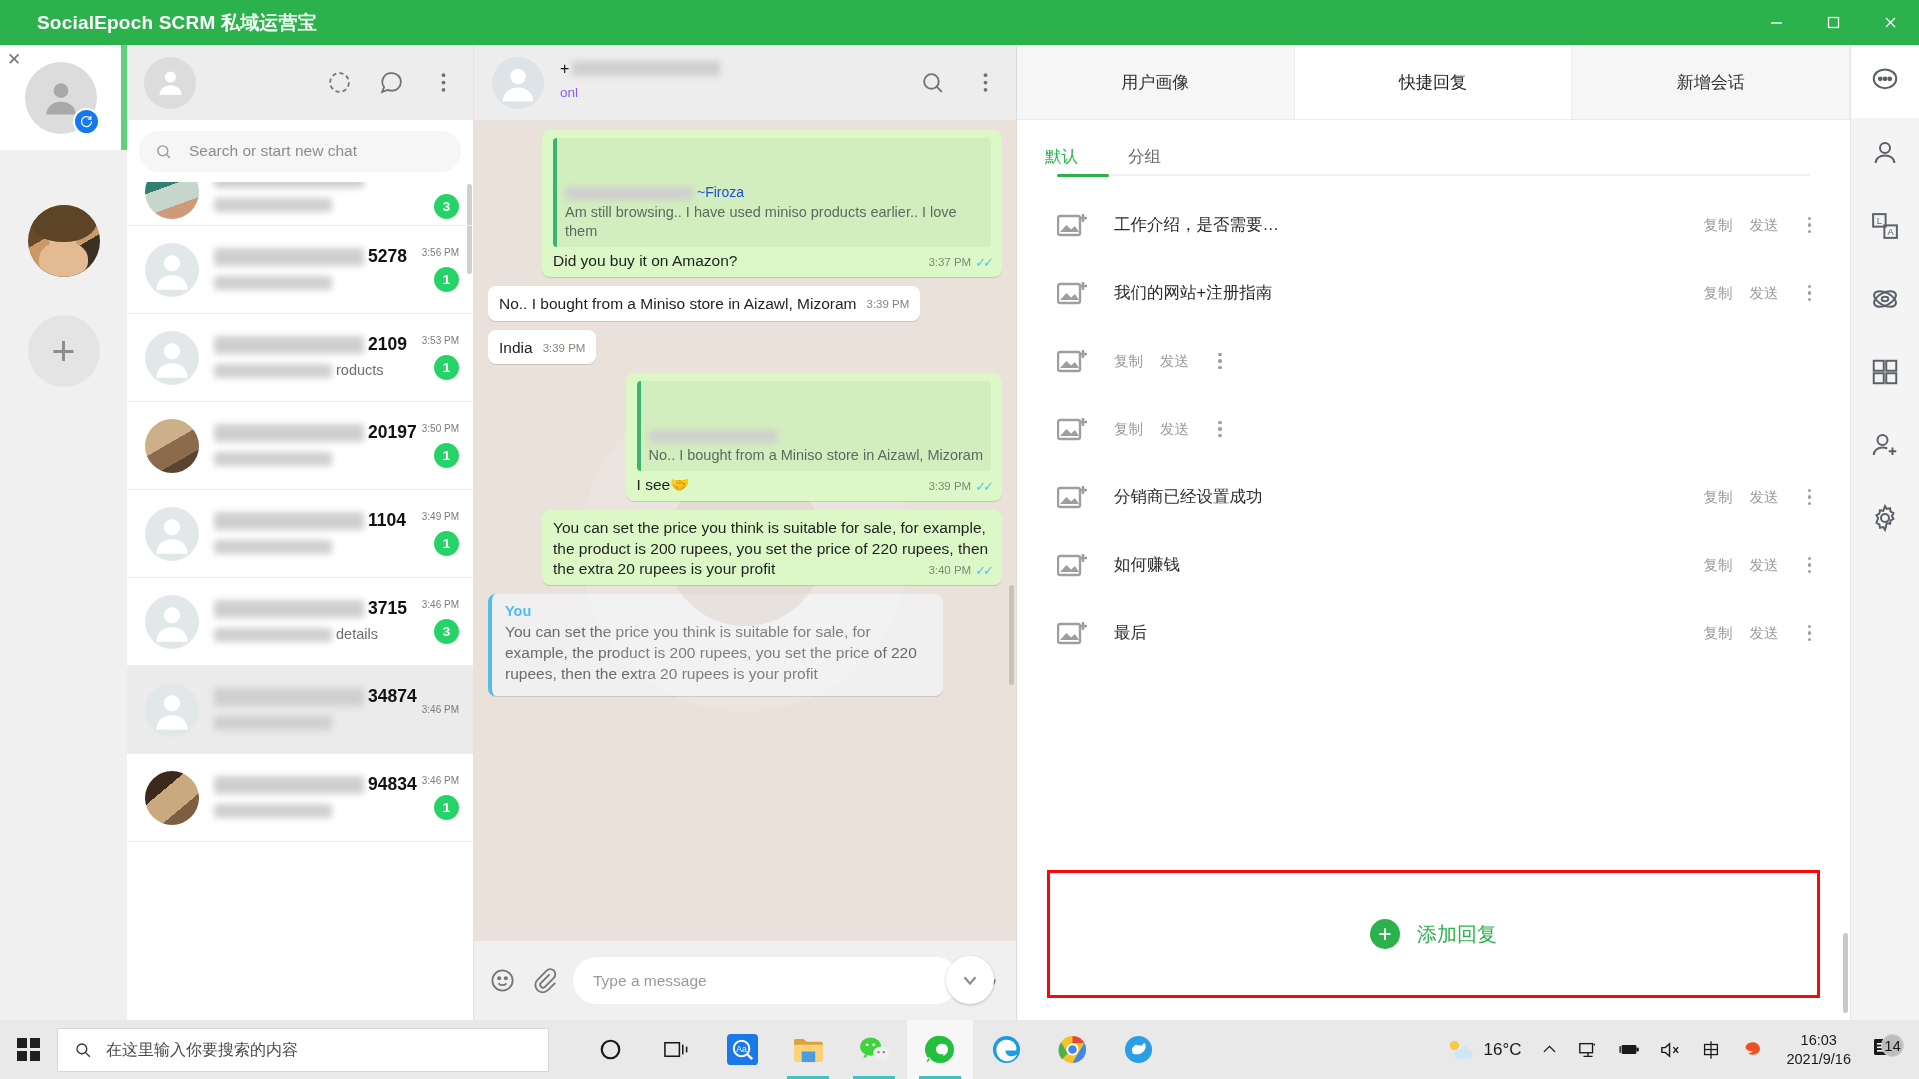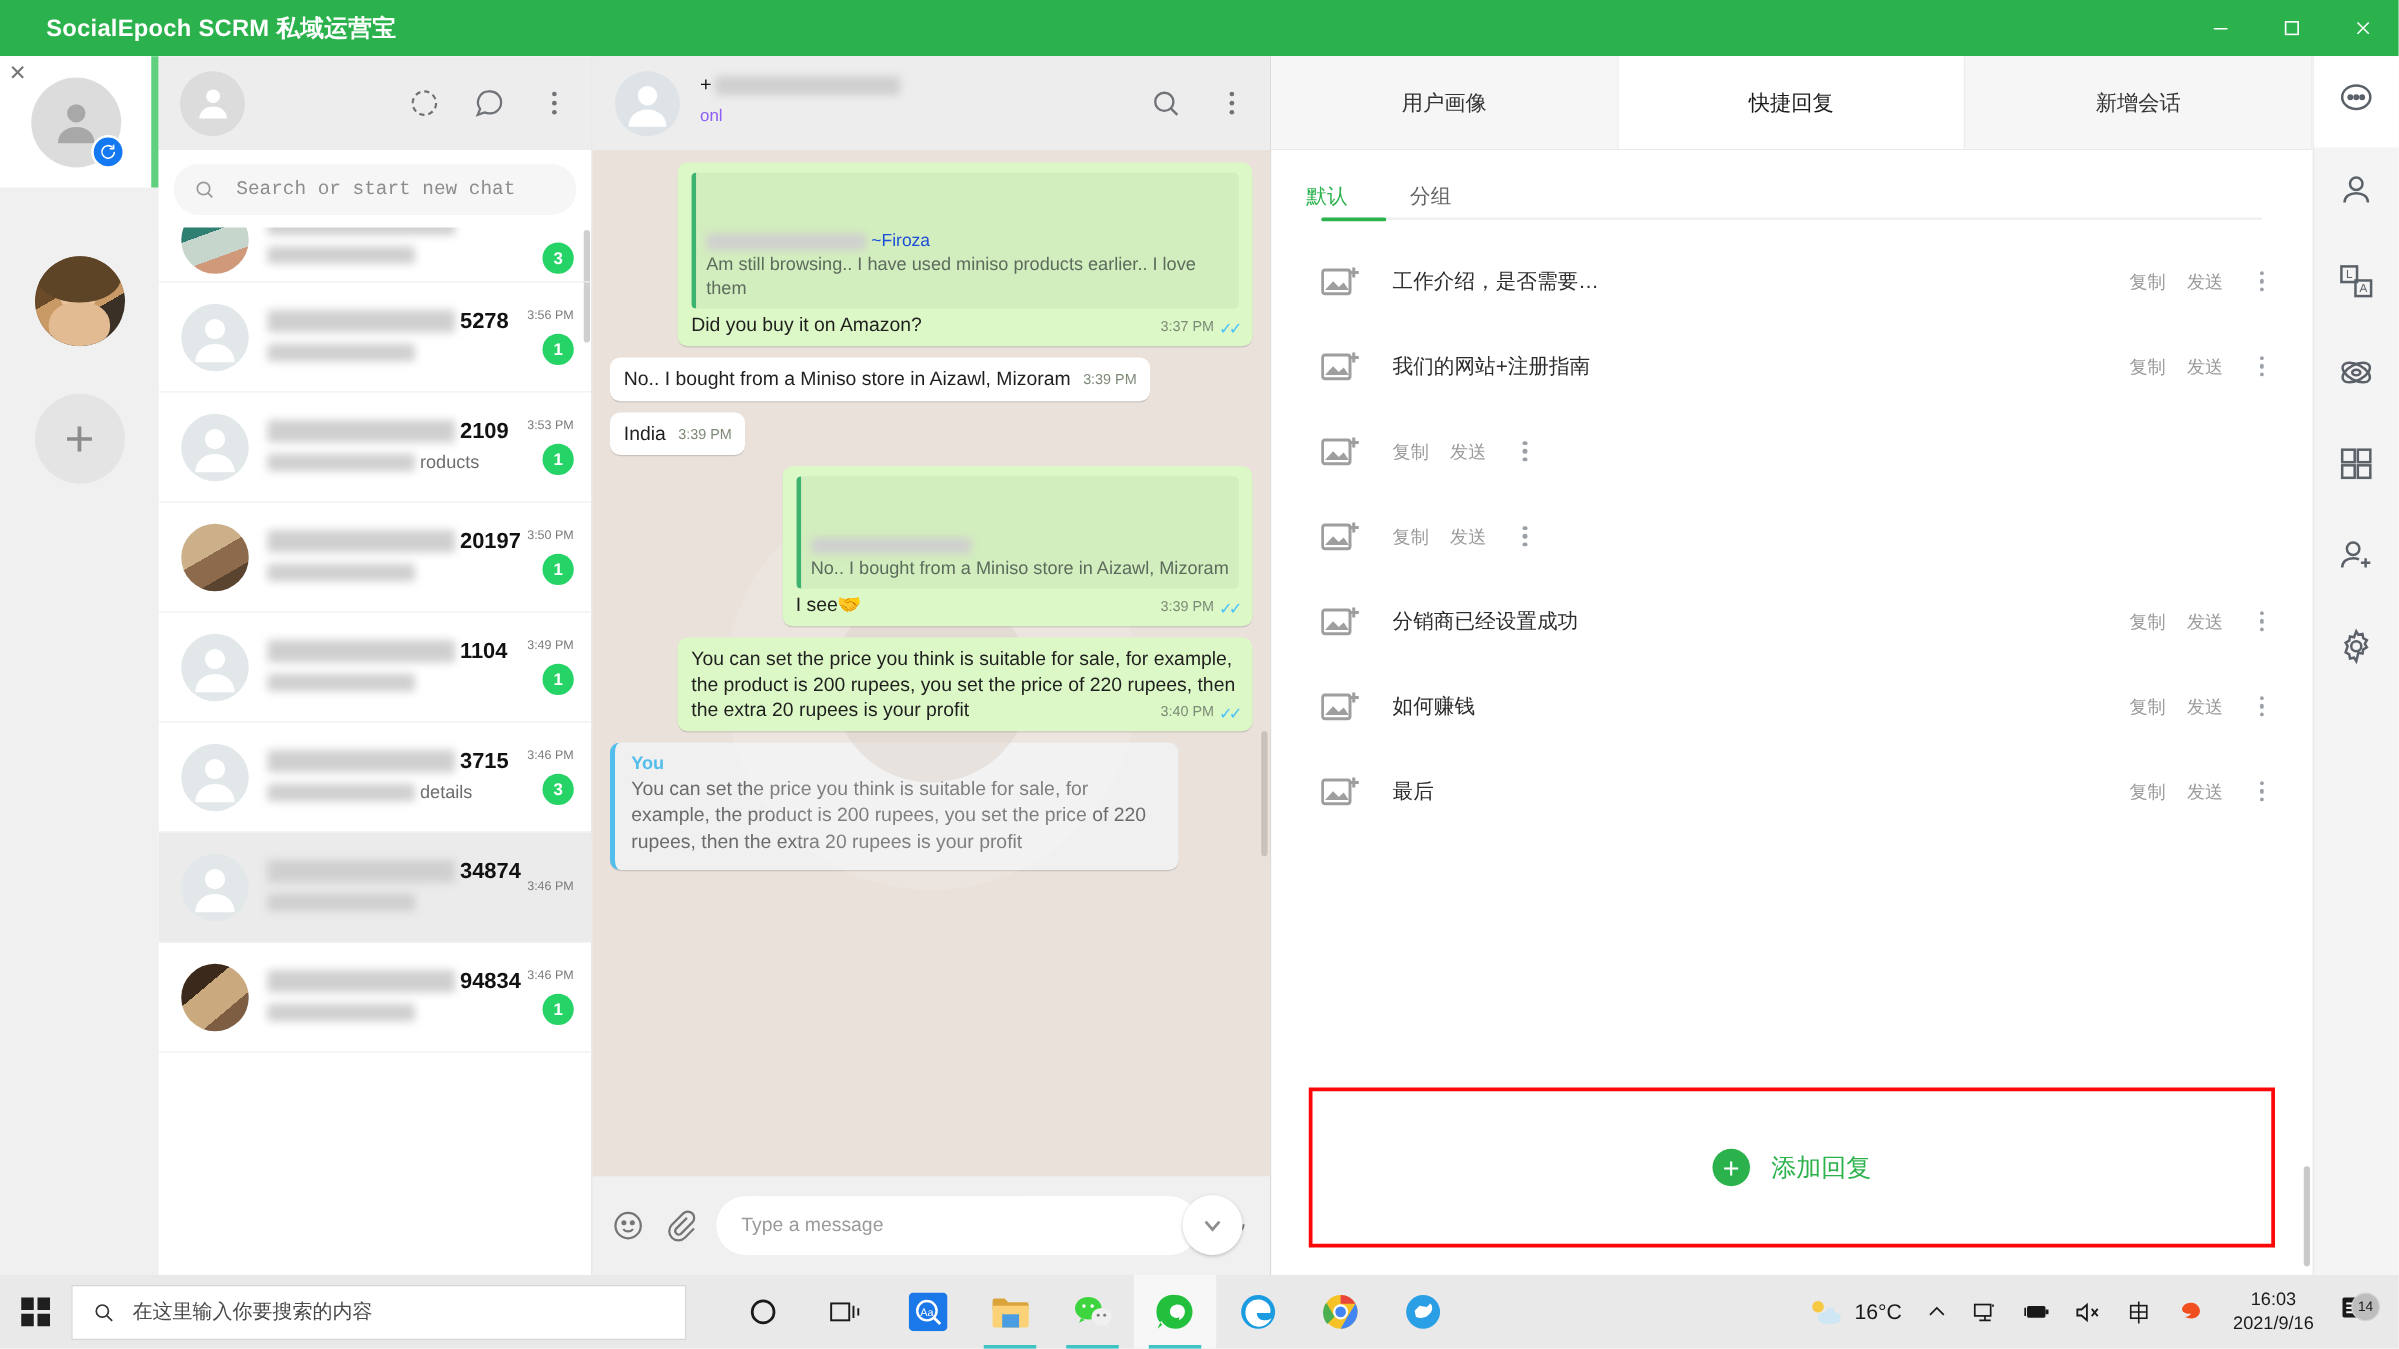--- a/index.html
+++ b/index.html
@@ -59,21 +59,21 @@
   .cl-avatar svg{width:33px;height:33px;fill:#fff;}
   .cl-icons{margin-left:auto;display:flex;align-items:center;gap:27px;}
   .hicon{color:#6f7276;display:flex;align-items:center;cursor:pointer;}
   .hicon svg{width:25px;height:25px;}
   .cl-search{height:62px;background:#fff;display:flex;align-items:center;
     padding:0 12px;flex:0 0 62px;}
   .search-box{flex:1;height:41px;background:#f6f6f6;border-radius:20px;
     display:flex;align-items:center;padding:0 16px;gap:17px;}
   .search-box svg{width:17px;height:17px;fill:none;stroke:#9a9a9a;stroke-width:2;}
   .search-input{border:0;outline:0;background:transparent;font-size:15.5px;
-    color:#4b4b4b;flex:1;font-family:Liberation Mono, monospace;}
+    color:#4b4b4b;flex:1;font-family:Liberation Sans, sans-serif;}
   .search-input::placeholder{color:#8d8d8d;}
   .cl-items{flex:1;overflow:hidden;position:relative;}
   .cl-row{height:88px;display:flex;align-items:center;padding:0 14px 0 18px;
     border-bottom:1px solid #efefef;cursor:pointer;position:relative;}
   .cl-row.sel{background:#ebebeb;}
   .cl-row.partial{height:44px;align-items:flex-end;padding-bottom:6px;}
   .row-av{width:54px;height:54px;border-radius:50%;background:#e2e7e9;
     flex:0 0 54px;display:flex;align-items:center;justify-content:center;
     overflow:hidden;}
   .row-av svg{width:54px;height:54px;fill:#fff;}
@@ -224,21 +224,21 @@
   .tray{margin-left:auto;display:flex;align-items:center;gap:0;padding-right:8px;}
   .tray-item{height:59px;display:flex;align-items:center;justify-content:center;
     padding:0 9px;cursor:pointer;color:#1f1f1f;}
   .weather{display:flex;align-items:center;gap:9px;padding:0 10px 0 14px;}
   .temp{font-size:17px;color:#1a1a1a;}
   .clock{display:flex;flex-direction:column;align-items:center;
     padding:0 14px;line-height:1.28;cursor:pointer;}
   .clock span{font-size:14.5px;color:#1a1a1a;}
   .notif{position:relative;padding:0 14px 0 6px;cursor:pointer;}
   .notif-count{position:absolute;right:7px;bottom:7px;min-width:23px;height:23px;
-    border-radius:50%;background:#bdbdbd;color:#1a1a1a;font-size:11px;
+    border-radius:50%;background:#bdbdbd;color:#1a1a1a;font-size:15px;
     display:flex;align-items:center;justify-content:center;border:1px solid #d3d3d3;}
 </style>
 </head>
 <body>
 
 <div class="titlebar">
   <div class="title-text">SocialEpoch SCRM 私域运营宝</div>
   <div class="win-controls">
     <div class="win-btn">
       <svg width="15" height="15" viewBox="0 0 15 15">

